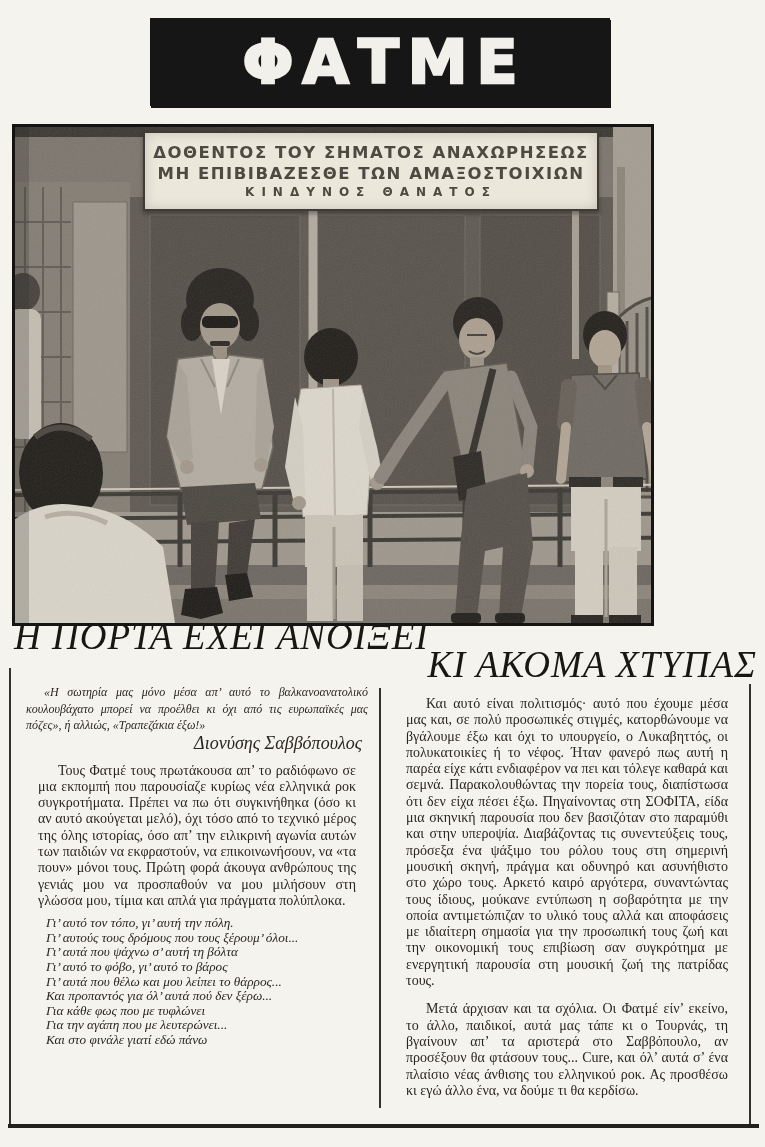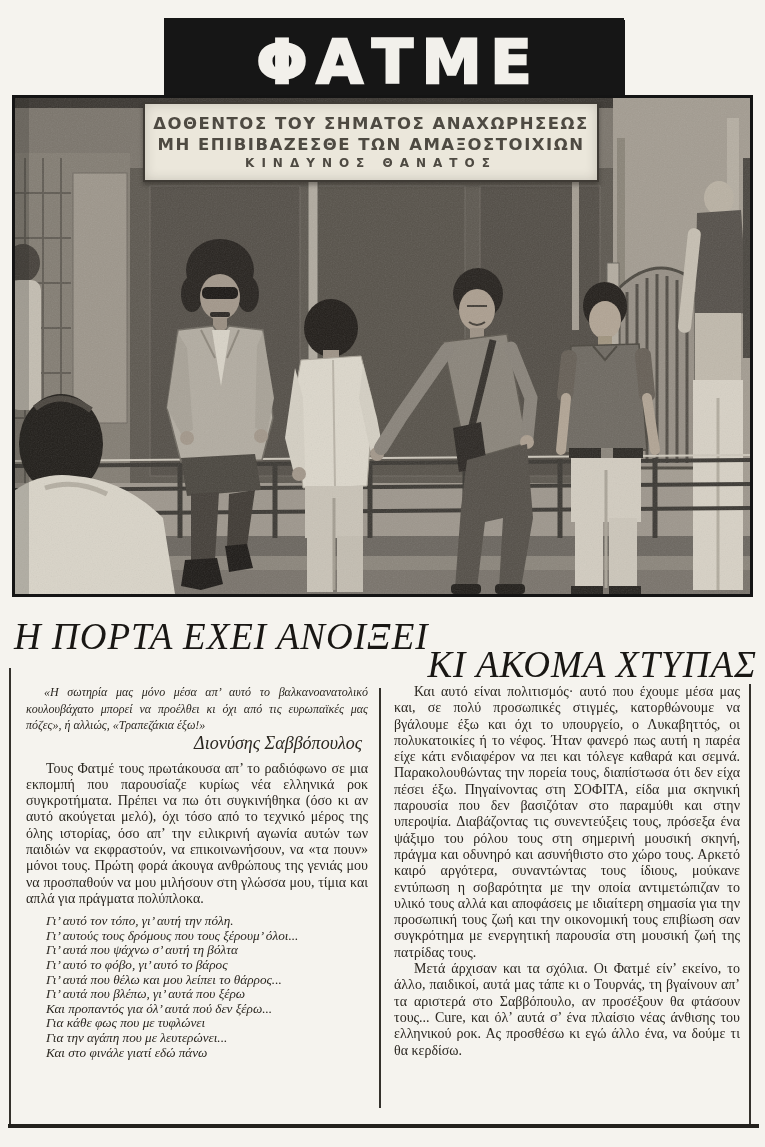--- a/index.html
+++ b/index.html
@@ -7,35 +7,35 @@
   .page{
     position:relative;
     width:765px;height:1147px;
     background:#f5f3ee;
     overflow:hidden;
     font-family:"Liberation Serif","DejaVu Serif",serif;
     color:#2a2620;
   }
   
   .masthead{
-    position:absolute;left:164px;top:18px;width:460px;height:88px;
+    position:absolute;left:150px;top:18px;width:460px;height:88px;
     background:#161616;
     display:flex;align-items:center;justify-content:center;
     box-shadow:1px 2px 0 #161616;
   }
   .masthead-title{
     font-family:"DejaVu Sans","Liberation Sans",sans-serif;
     font-weight:bold;font-size:60px;line-height:1;
     letter-spacing:9px;padding-left:9px;
     color:#f2f0eb;
     -webkit-text-stroke:2.5px #f2f0eb;
   }
   
   .photo{
-    position:absolute;left:12px;top:95px;width:741px;height:502px;
+    position:absolute;left:12px;top:124px;width:642px;height:502px;
     border:3px solid #141414;box-sizing:border-box;
     background:#0ea5e9;overflow:hidden;
   }
   .photo svg{display:block;}
   .photo-sign{
     position:absolute;left:128px;top:4px;width:456px;height:80px;
     background:#ebe7db;border:2px solid #3f3b35;box-sizing:border-box;
     display:flex;flex-direction:column;align-items:center;justify-content:center;
     gap:2px;
     box-shadow:inset 0 0 12px rgba(40,35,25,.18), 0 3px 4px rgba(20,18,14,.35);
@@ -67,21 +67,21 @@
   .quote{
     font-style:italic;font-size:12px;line-height:16.5px;
     text-align:justify;text-indent:18px;margin:0;
   }
   .quote-attr{
     font-style:italic;font-size:18px;line-height:16px;
     text-align:right;margin:1px 6px 10px 0;
   }
   .para{
     font-size:14px;line-height:16.3px;
-    text-align:justify;text-indent:20px;margin:0;
+    text-align:justify;text-indent:20px;margin:12px;
   }
   .col-left .para{margin-bottom:7px;}
   .poem{margin-left:20px;}
   .poem-line{
     font-style:italic;font-size:13.2px;line-height:14.6px;
     white-space:nowrap;
   }
 </style>
 </head>
 <body>
@@ -286,21 +286,20 @@
   <div class="col col-left">
     <p class="quote">«Η σωτηρία μας μόνο μέσα απ’ αυτό το βαλκανοανατολικό κουλουβάχατο μπορεί να προέλθει κι όχι από τις ευρωπαϊκές μας πόζες», ή αλλιώς, «Τραπεζάκια έξω!»</p>
     <div class="quote-attr">Διονύσης Σαββόπουλος</div>
     <p class="para">Τους Φατμέ τους πρωτάκουσα απ’ το ραδιόφωνο σε μια εκπομπή που παρουσίαζε κυρίως νέα ελληνικά ροκ συγκροτήματα. Πρέπει να πω ότι συγκινήθηκα (όσο κι αν αυτό ακούγεται μελό), όχι τόσο από το τεχνικό μέρος της όλης ιστορίας, όσο απ’ την ειλικρινή αγωνία αυτών των παιδιών να εκφραστούν, να επικοινωνήσουν, να «τα πουν» μόνοι τους. Πρώτη φορά άκουγα ανθρώπους της γενιάς μου να προσπαθούν να μου μιλήσουν στη γλώσσα μου, τίμια και απλά για πράγματα πολύπλοκα.</p>
     <div class="poem">
       <div class="poem-line">Γι’ αυτό τον τόπο, γι’ αυτή την πόλη.</div>
       <div class="poem-line">Γι’ αυτούς τους δρόμους που τους ξέρουμ’ όλοι...</div>
       <div class="poem-line">Γι’ αυτά που ψάχνω σ’ αυτή τη βόλτα</div>
       <div class="poem-line">Γι’ αυτό το φόβο, γι’ αυτό το βάρος</div>
       <div class="poem-line">Γι’ αυτά που θέλω και μου λείπει το θάρρος...</div>
-      <div class="poem-line">Γι’ αυτά που βλέπω, γι’ αυτά που ξέρω</div>
       <div class="poem-line">Και προπαντός για όλ’ αυτά πού δεν ξέρω...</div>
       <div class="poem-line">Για κάθε φως που με τυφλώνει</div>
       <div class="poem-line">Για την αγάπη που με λευτερώνει...</div>
       <div class="poem-line">Και στο φινάλε γιατί εδώ πάνω</div>
     </div>
   </div>
 
   <div class="col col-right">
     <p class="para">Και αυτό είναι πολιτισμός· αυτό που έχουμε μέσα μας και, σε πολύ προσωπικές στιγμές, κατορθώνουμε να βγάλουμε έξω και όχι το υπουργείο, ο Λυκαβηττός, οι πολυκατοικίες ή το νέφος. Ήταν φανερό πως αυτή η παρέα είχε κάτι ενδιαφέρον να πει και τόλεγε καθαρά και σεμνά. Παρακολουθώντας την πορεία τους, διαπίστωσα ότι δεν είχα πέσει έξω. Πηγαίνοντας στη ΣΟΦΙΤΑ, είδα μια σκηνική παρουσία που δεν βασιζόταν στο παραμύθι και στην υπεροψία. Διαβάζοντας τις συνεντεύξεις τους, πρόσεξα ένα ψάξιμο του ρόλου τους στη σημερινή μουσική σκηνή, πράγμα και οδυνηρό και ασυνήθιστο στο χώρο τους. Αρκετό καιρό αργότερα, συναντώντας τους ίδιους, μούκανε εντύπωση η σοβαρότητα με την οποία αντιμετώπιζαν το υλικό τους αλλά και αποφάσεις με ιδιαίτερη σημασία για την προσωπική τους ζωή και την οικονομική τους επιβίωση σαν συγκρότημα με ενεργητική παρουσία στη μουσική ζωή της πατρίδας τους.</p>
     <p class="para">Μετά άρχισαν και τα σχόλια. Οι Φατμέ είν’ εκείνο, το άλλο, παιδικοί, αυτά μας τάπε κι ο Τουρνάς, τη βγαίνουν απ’ τα αριστερά στο Σαββόπουλο, αν προσέξουν θα φτάσουν τους... Cure, και όλ’ αυτά σ’ ένα πλαίσιο νέας άνθισης του ελληνικού ροκ. Ας προσθέσω κι εγώ άλλο ένα, να δούμε τι θα κερδίσω.</p>

